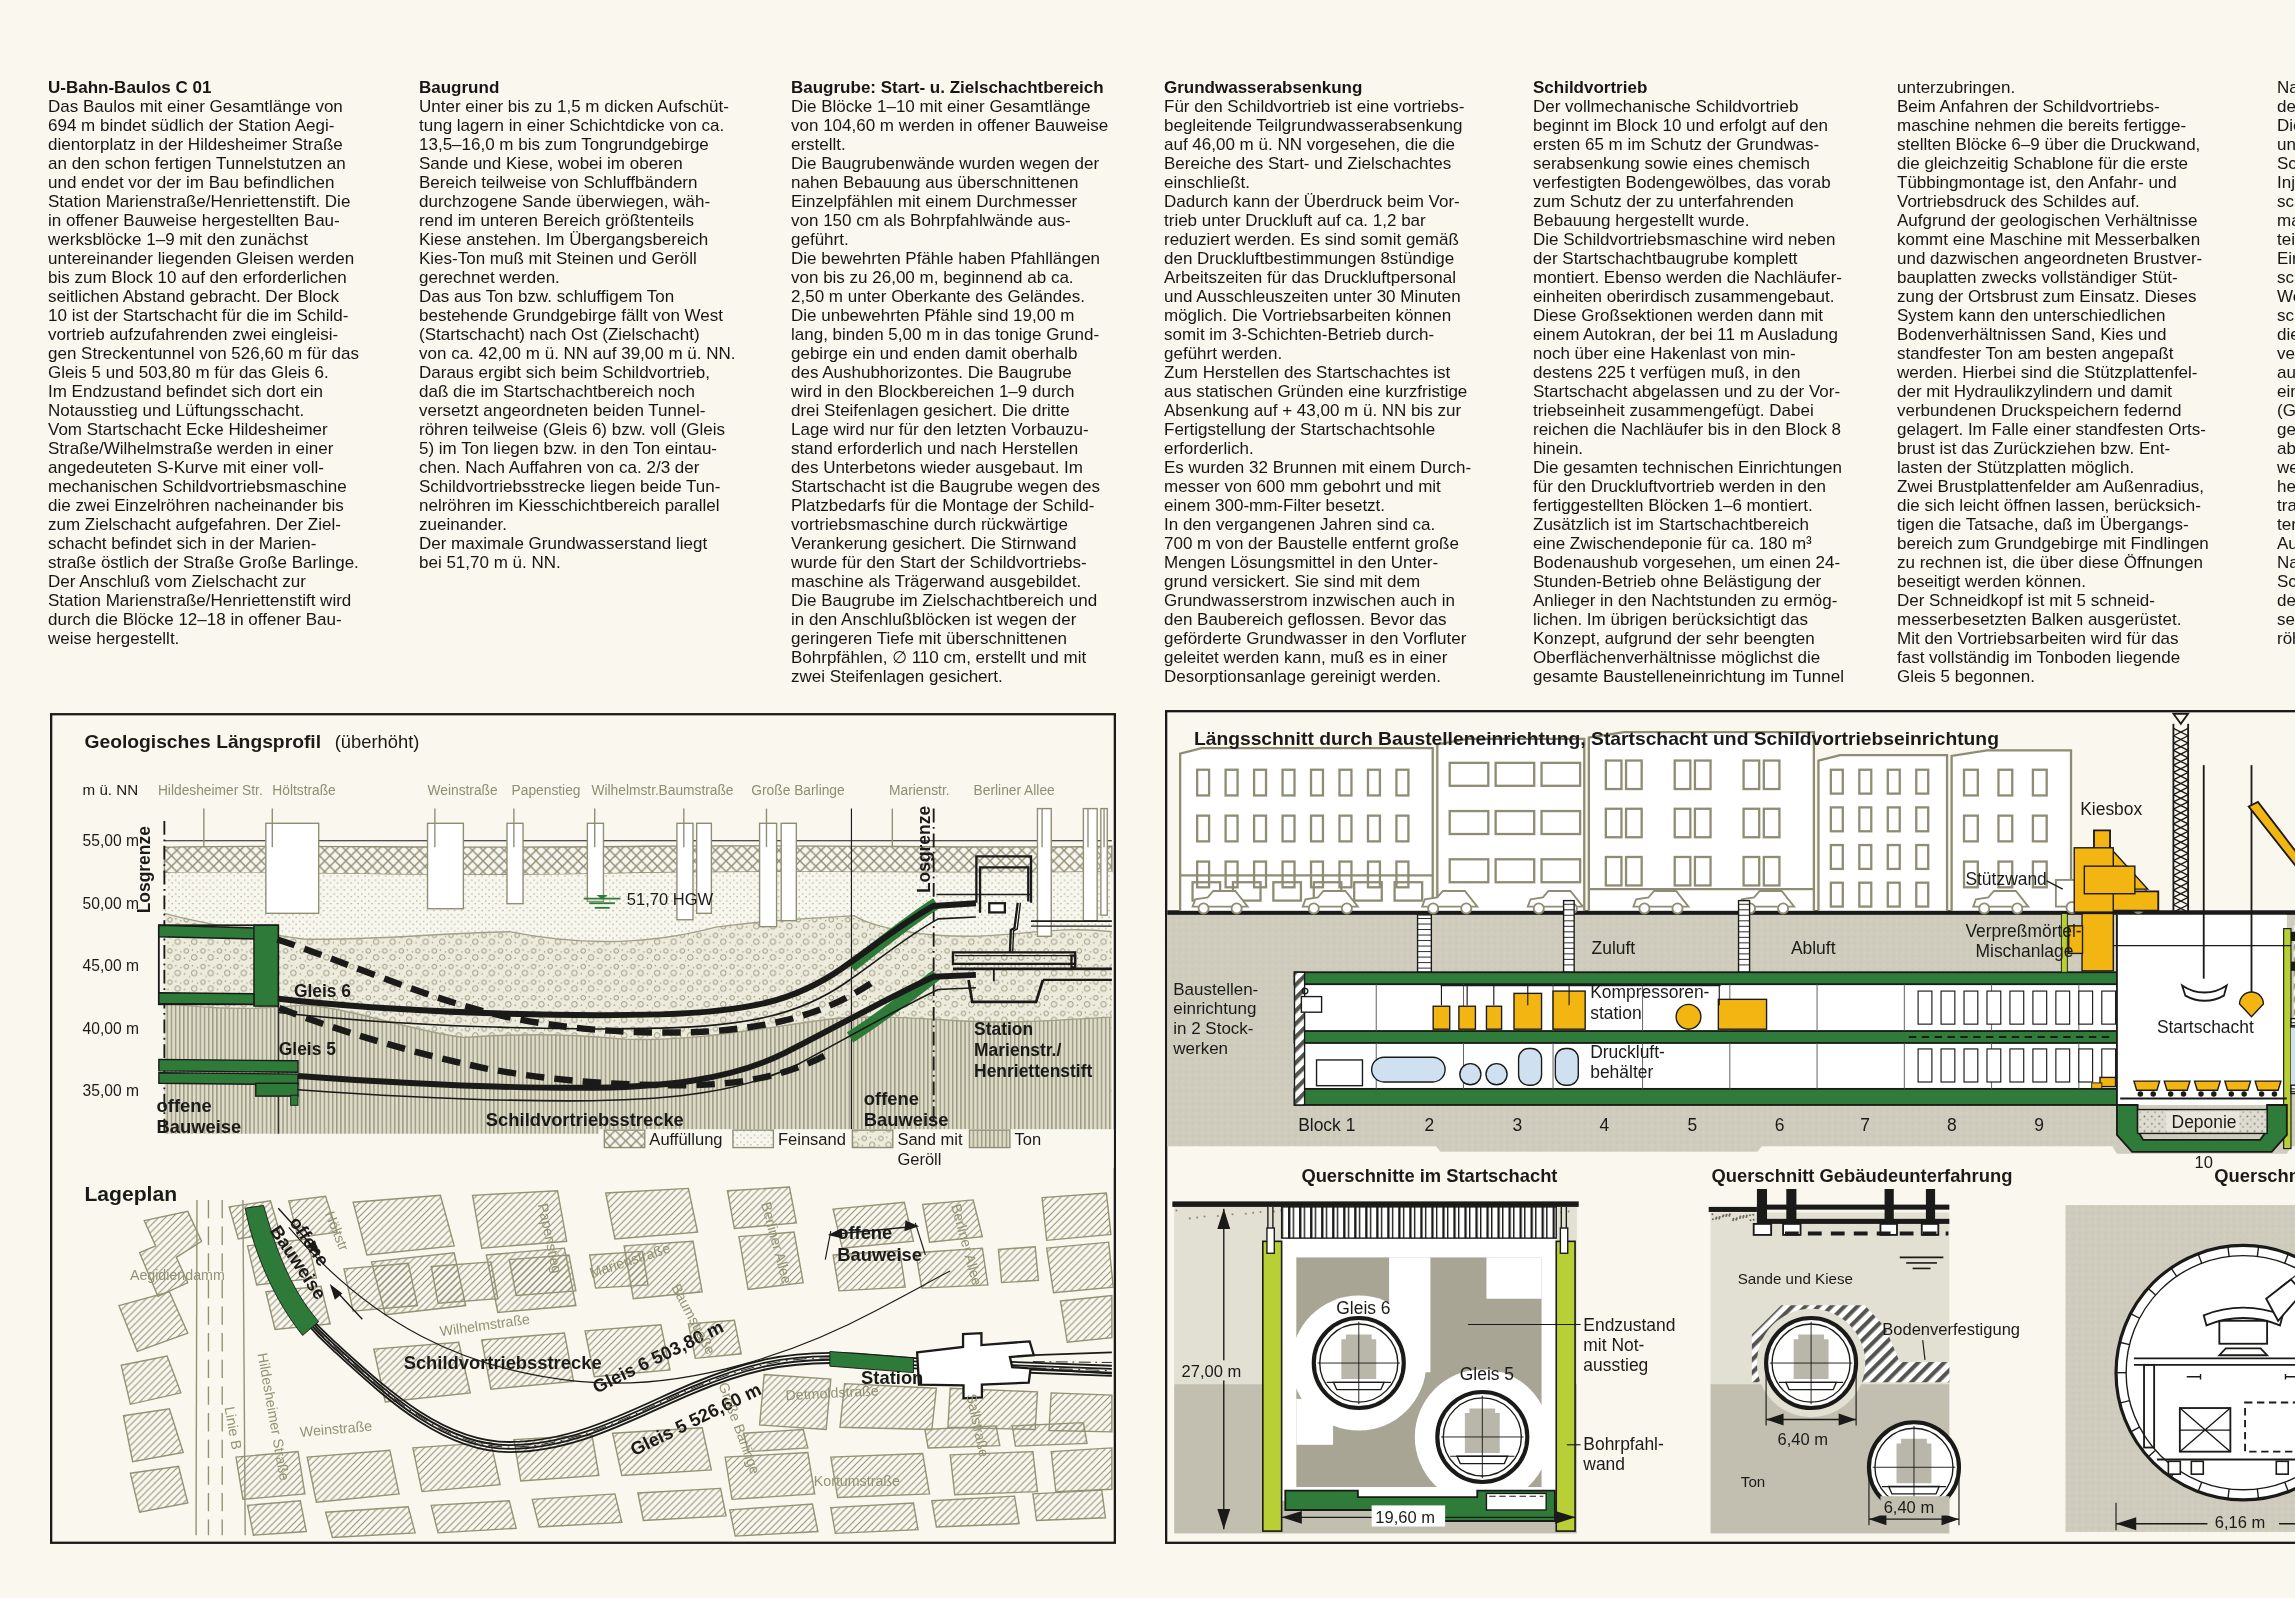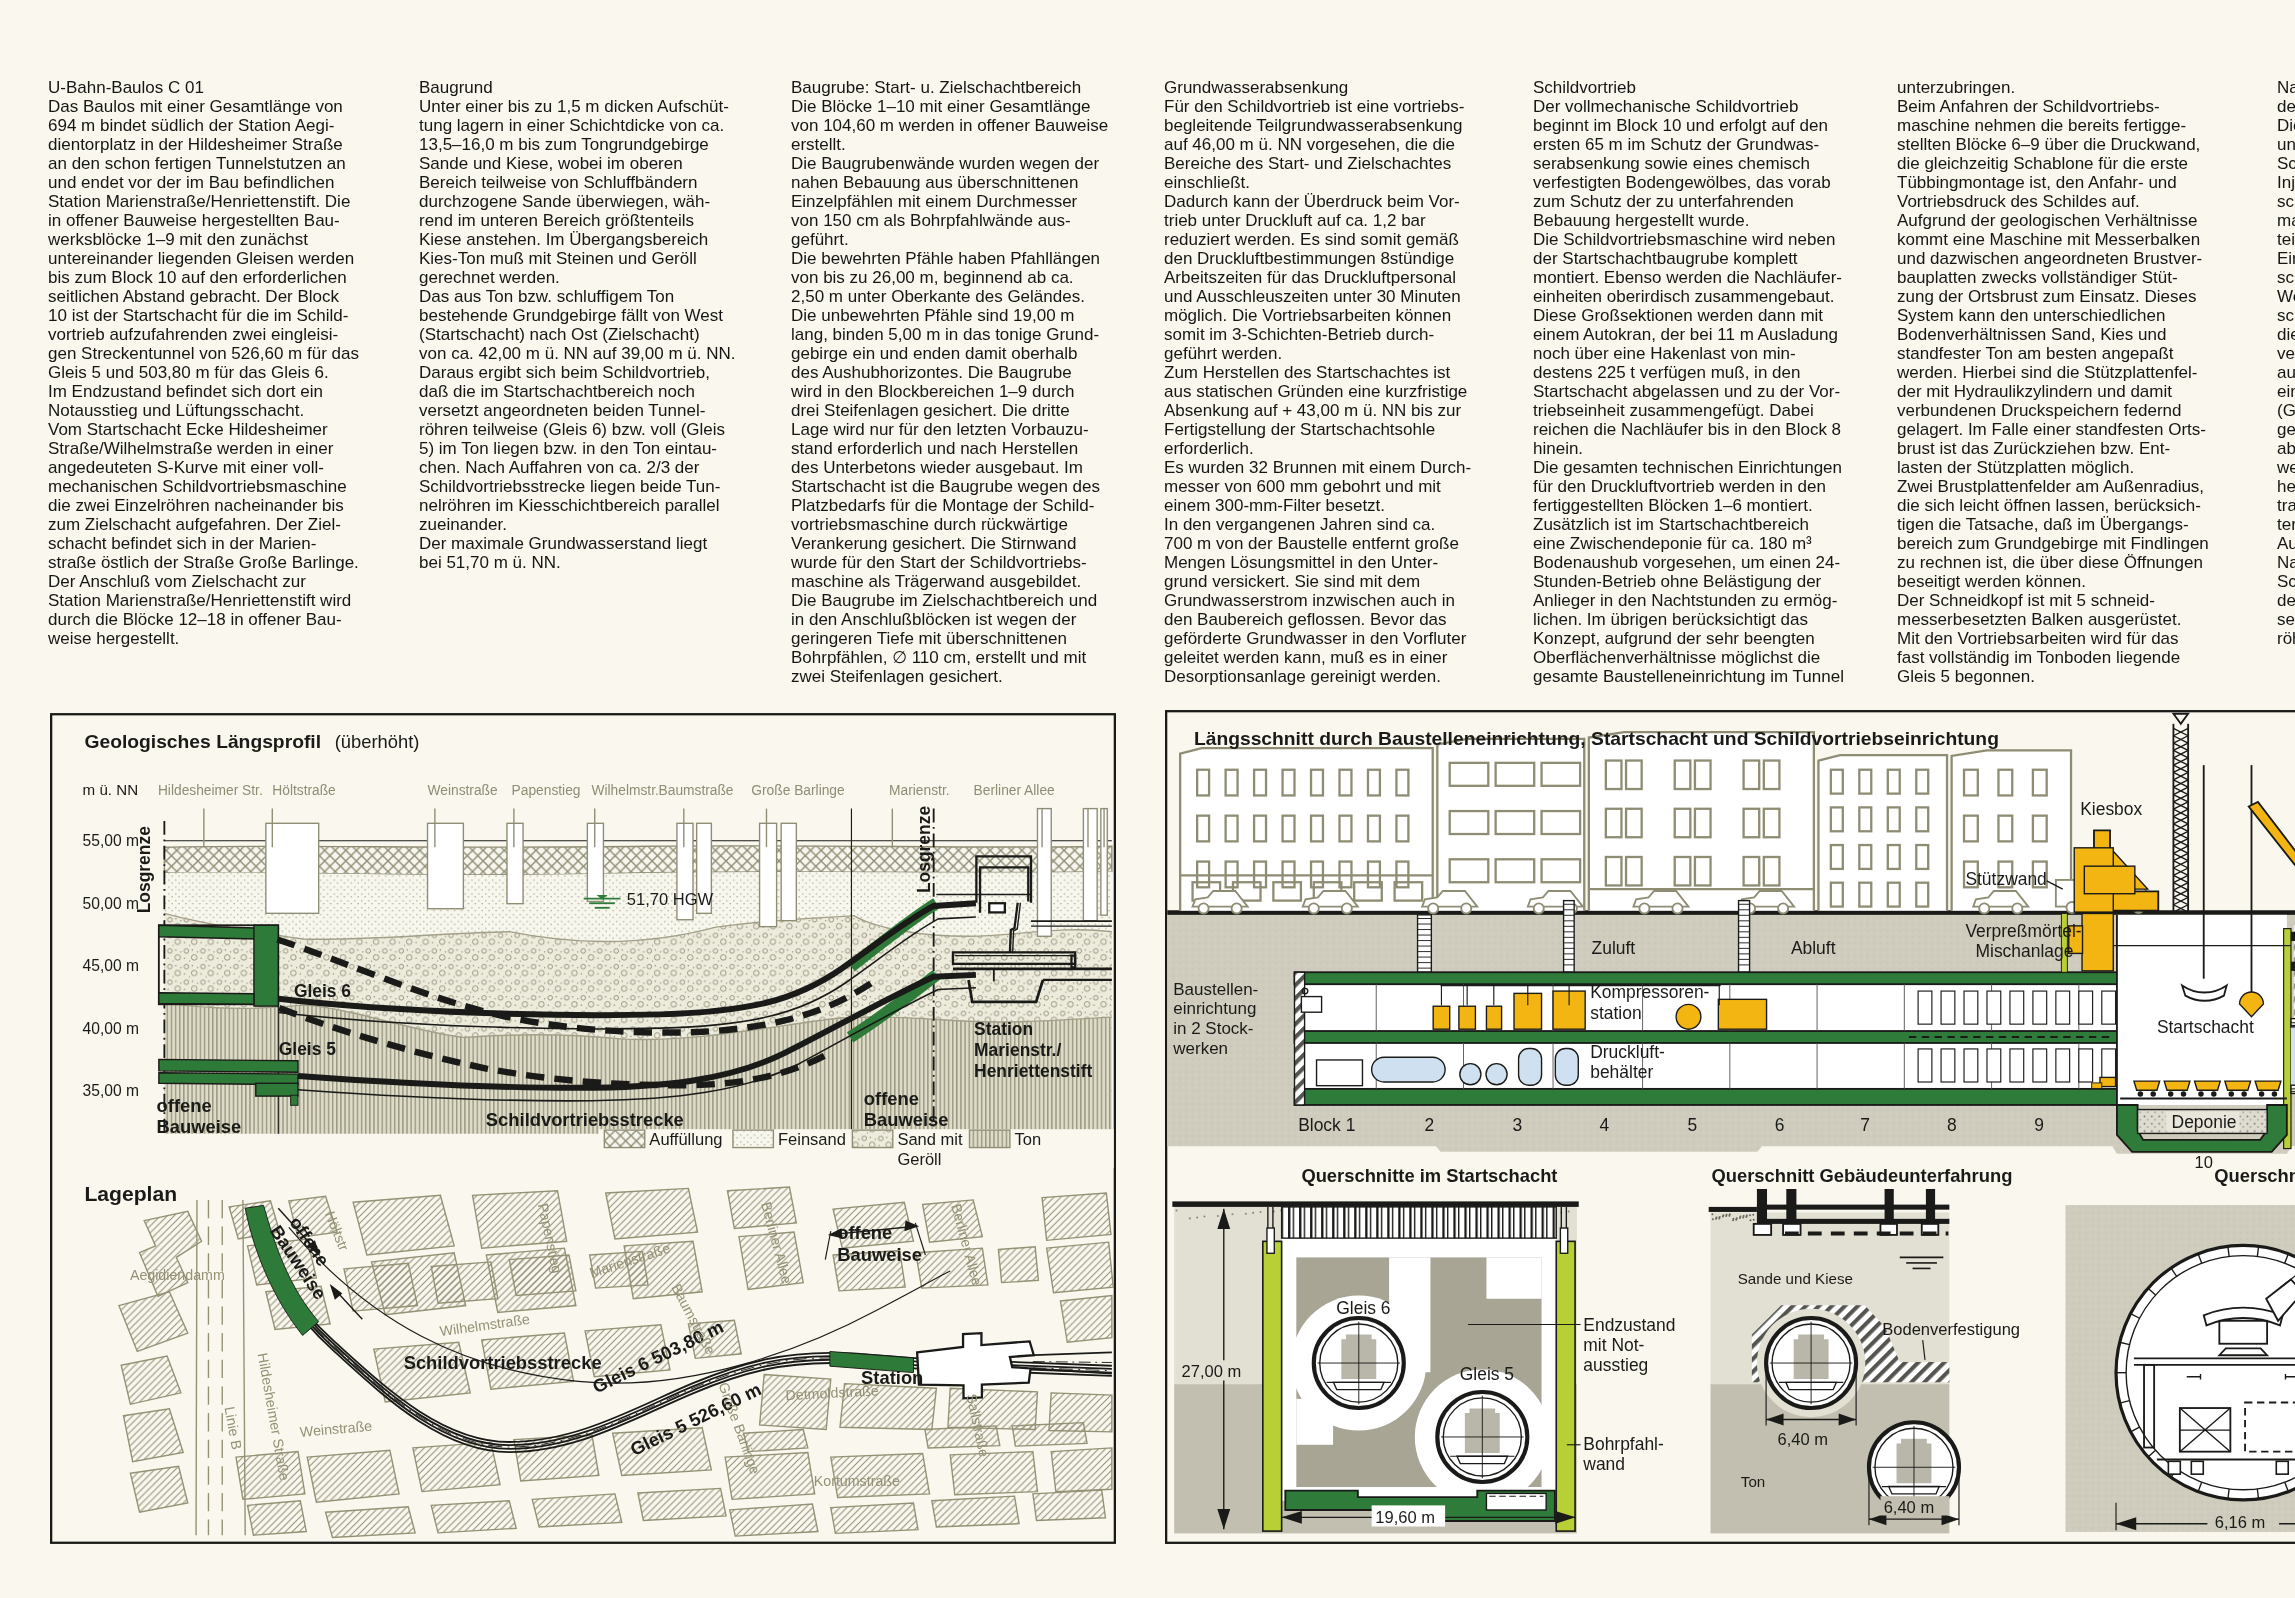--- a/index.html
+++ b/index.html
@@ -1,17 +1,17 @@
 <!DOCTYPE html>
 <html style="font-size:7.3px"><head><meta charset="utf-8">
 <style>
 html,body{margin:0;padding:0;}
 #page{position:relative;width:3048px;height:1599px;background:#f9f7ee;font-family:"Liberation Sans",sans-serif;color:#161614;overflow:hidden;}
 .col{position:absolute;top:78px;width:317px;font-size:17px;line-height:19px;white-space:nowrap;}
-.col b{font-weight:normal;}
+.col b{font-weight:bold;}
 svg{position:absolute;}
 svg text{font-family:"Liberation Sans",sans-serif;}
 </style></head>
 <body>
 <div id="page">
 <div class="col" style="left:48px"><b>U-Bahn-Baulos C 01</b><br>Das Baulos mit einer Gesamtlänge von<br>694 m bindet südlich der Station Aegi-<br>dientorplatz in der Hildesheimer Straße<br>an den schon fertigen Tunnelstutzen an<br>und endet vor der im Bau befindlichen<br>Station Marienstraße/Henriettenstift. Die<br>in offener Bauweise hergestellten Bau-<br>werksblöcke 1–9 mit den zunächst<br>untereinander liegenden Gleisen werden<br>bis zum Block 10 auf den erforderlichen<br>seitlichen Abstand gebracht. Der Block<br>10 ist der Startschacht für die im Schild-<br>vortrieb aufzufahrenden zwei eingleisi-<br>gen Streckentunnel von 526,60 m für das<br>Gleis 5 und 503,80 m für das Gleis 6.<br>Im Endzustand befindet sich dort ein<br>Notausstieg und Lüftungsschacht.<br>Vom Startschacht Ecke Hildesheimer<br>Straße/Wilhelmstraße werden in einer<br>angedeuteten S-Kurve mit einer voll-<br>mechanischen Schildvortriebsmaschine<br>die zwei Einzelröhren nacheinander bis<br>zum Zielschacht aufgefahren. Der Ziel-<br>schacht befindet sich in der Marien-<br>straße östlich der Straße Große Barlinge.<br>Der Anschluß vom Zielschacht zur<br>Station Marienstraße/Henriettenstift wird<br>durch die Blöcke 12–18 in offener Bau-<br>weise hergestellt.</div>
 <div class="col" style="left:419px"><b>Baugrund</b><br>Unter einer bis zu 1,5 m dicken Aufschüt-<br>tung lagern in einer Schichtdicke von ca.<br>13,5–16,0 m bis zum Tongrundgebirge<br>Sande und Kiese, wobei im oberen<br>Bereich teilweise von Schluffbändern<br>durchzogene Sande überwiegen, wäh-<br>rend im unteren Bereich größtenteils<br>Kiese anstehen. Im Übergangsbereich<br>Kies-Ton muß mit Steinen und Geröll<br>gerechnet werden.<br>Das aus Ton bzw. schluffigem Ton<br>bestehende Grundgebirge fällt von West<br>(Startschacht) nach Ost (Zielschacht)<br>von ca. 42,00 m ü. NN auf 39,00 m ü. NN.<br>Daraus ergibt sich beim Schildvortrieb,<br>daß die im Startschachtbereich noch<br>versetzt angeordneten beiden Tunnel-<br>röhren teilweise (Gleis 6) bzw. voll (Gleis<br>5) im Ton liegen bzw. in den Ton eintau-<br>chen. Nach Auffahren von ca. 2/3 der<br>Schildvortriebsstrecke liegen beide Tun-<br>nelröhren im Kiesschichtbereich parallel<br>zueinander.<br>Der maximale Grundwasserstand liegt<br>bei 51,70 m ü. NN.</div>
 <div class="col" style="left:791px"><b>Baugrube: Start- u. Zielschachtbereich</b><br>Die Blöcke 1–10 mit einer Gesamtlänge<br>von 104,60 m werden in offener Bauweise<br>erstellt.<br>Die Baugrubenwände wurden wegen der<br>nahen Bebauung aus überschnittenen<br>Einzelpfählen mit einem Durchmesser<br>von 150 cm als Bohrpfahlwände aus-<br>geführt.<br>Die bewehrten Pfähle haben Pfahllängen<br>von bis zu 26,00 m, beginnend ab ca.<br>2,50 m unter Oberkante des Geländes.<br>Die unbewehrten Pfähle sind 19,00 m<br>lang, binden 5,00 m in das tonige Grund-<br>gebirge ein und enden damit oberhalb<br>des Aushubhorizontes. Die Baugrube<br>wird in den Blockbereichen 1–9 durch<br>drei Steifenlagen gesichert. Die dritte<br>Lage wird nur für den letzten Vorbauzu-<br>stand erforderlich und nach Herstellen<br>des Unterbetons wieder ausgebaut. Im<br>Startschacht ist die Baugrube wegen des<br>Platzbedarfs für die Montage der Schild-<br>vortriebsmaschine durch rückwärtige<br>Verankerung gesichert. Die Stirnwand<br>wurde für den Start der Schildvortriebs-<br>maschine als Trägerwand ausgebildet.<br>Die Baugrube im Zielschachtbereich und<br>in den Anschlußblöcken ist wegen der<br>geringeren Tiefe mit überschnittenen<br>Bohrpfählen, ∅ 110 cm, erstellt und mit<br>zwei Steifenlagen gesichert.</div>
 <div class="col" style="left:1164px"><b>Grundwasserabsenkung</b><br>Für den Schildvortrieb ist eine vortriebs-<br>begleitende Teilgrundwasserabsenkung<br>auf 46,00 m ü. NN vorgesehen, die die<br>Bereiche des Start- und Zielschachtes<br>einschließt.<br>Dadurch kann der Überdruck beim Vor-<br>trieb unter Druckluft auf ca. 1,2 bar<br>reduziert werden. Es sind somit gemäß<br>den Druckluftbestimmungen 8stündige<br>Arbeitszeiten für das Druckluftpersonal<br>und Ausschleuszeiten unter 30 Minuten<br>möglich. Die Vortriebsarbeiten können<br>somit im 3-Schichten-Betrieb durch-<br>geführt werden.<br>Zum Herstellen des Startschachtes ist<br>aus statischen Gründen eine kurzfristige<br>Absenkung auf + 43,00 m ü. NN bis zur<br>Fertigstellung der Startschachtsohle<br>erforderlich.<br>Es wurden 32 Brunnen mit einem Durch-<br>messer von 600 mm gebohrt und mit<br>einem 300-mm-Filter besetzt.<br>In den vergangenen Jahren sind ca.<br>700 m von der Baustelle entfernt große<br>Mengen Lösungsmittel in den Unter-<br>grund versickert. Sie sind mit dem<br>Grundwasserstrom inzwischen auch in<br>den Baubereich geflossen. Bevor das<br>geförderte Grundwasser in den Vorfluter<br>geleitet werden kann, muß es in einer<br>Desorptionsanlage gereinigt werden.</div>
 <div class="col" style="left:1533px"><b>Schildvortrieb</b><br>Der vollmechanische Schildvortrieb<br>beginnt im Block 10 und erfolgt auf den<br>ersten 65 m im Schutz der Grundwas-<br>serabsenkung sowie eines chemisch<br>verfestigten Bodengewölbes, das vorab<br>zum Schutz der zu unterfahrenden<br>Bebauung hergestellt wurde.<br>Die Schildvortriebsmaschine wird neben<br>der Startschachtbaugrube komplett<br>montiert. Ebenso werden die Nachläufer-<br>einheiten oberirdisch zusammengebaut.<br>Diese Großsektionen werden dann mit<br>einem Autokran, der bei 11 m Ausladung<br>noch über eine Hakenlast von min-<br>destens 225 t verfügen muß, in den<br>Startschacht abgelassen und zu der Vor-<br>triebseinheit zusammengefügt. Dabei<br>reichen die Nachläufer bis in den Block 8<br>hinein.<br>Die gesamten technischen Einrichtungen<br>für den Druckluftvortrieb werden in den<br>fertiggestellten Blöcken 1–6 montiert.<br>Zusätzlich ist im Startschachtbereich<br>eine Zwischendeponie für ca. 180 m³<br>Bodenaushub vorgesehen, um einen 24-<br>Stunden-Betrieb ohne Belästigung der<br>Anlieger in den Nachtstunden zu ermög-<br>lichen. Im übrigen berücksichtigt das<br>Konzept, aufgrund der sehr beengten<br>Oberflächenverhältnisse möglichst die<br>gesamte Baustelleneinrichtung im Tunnel</div>

